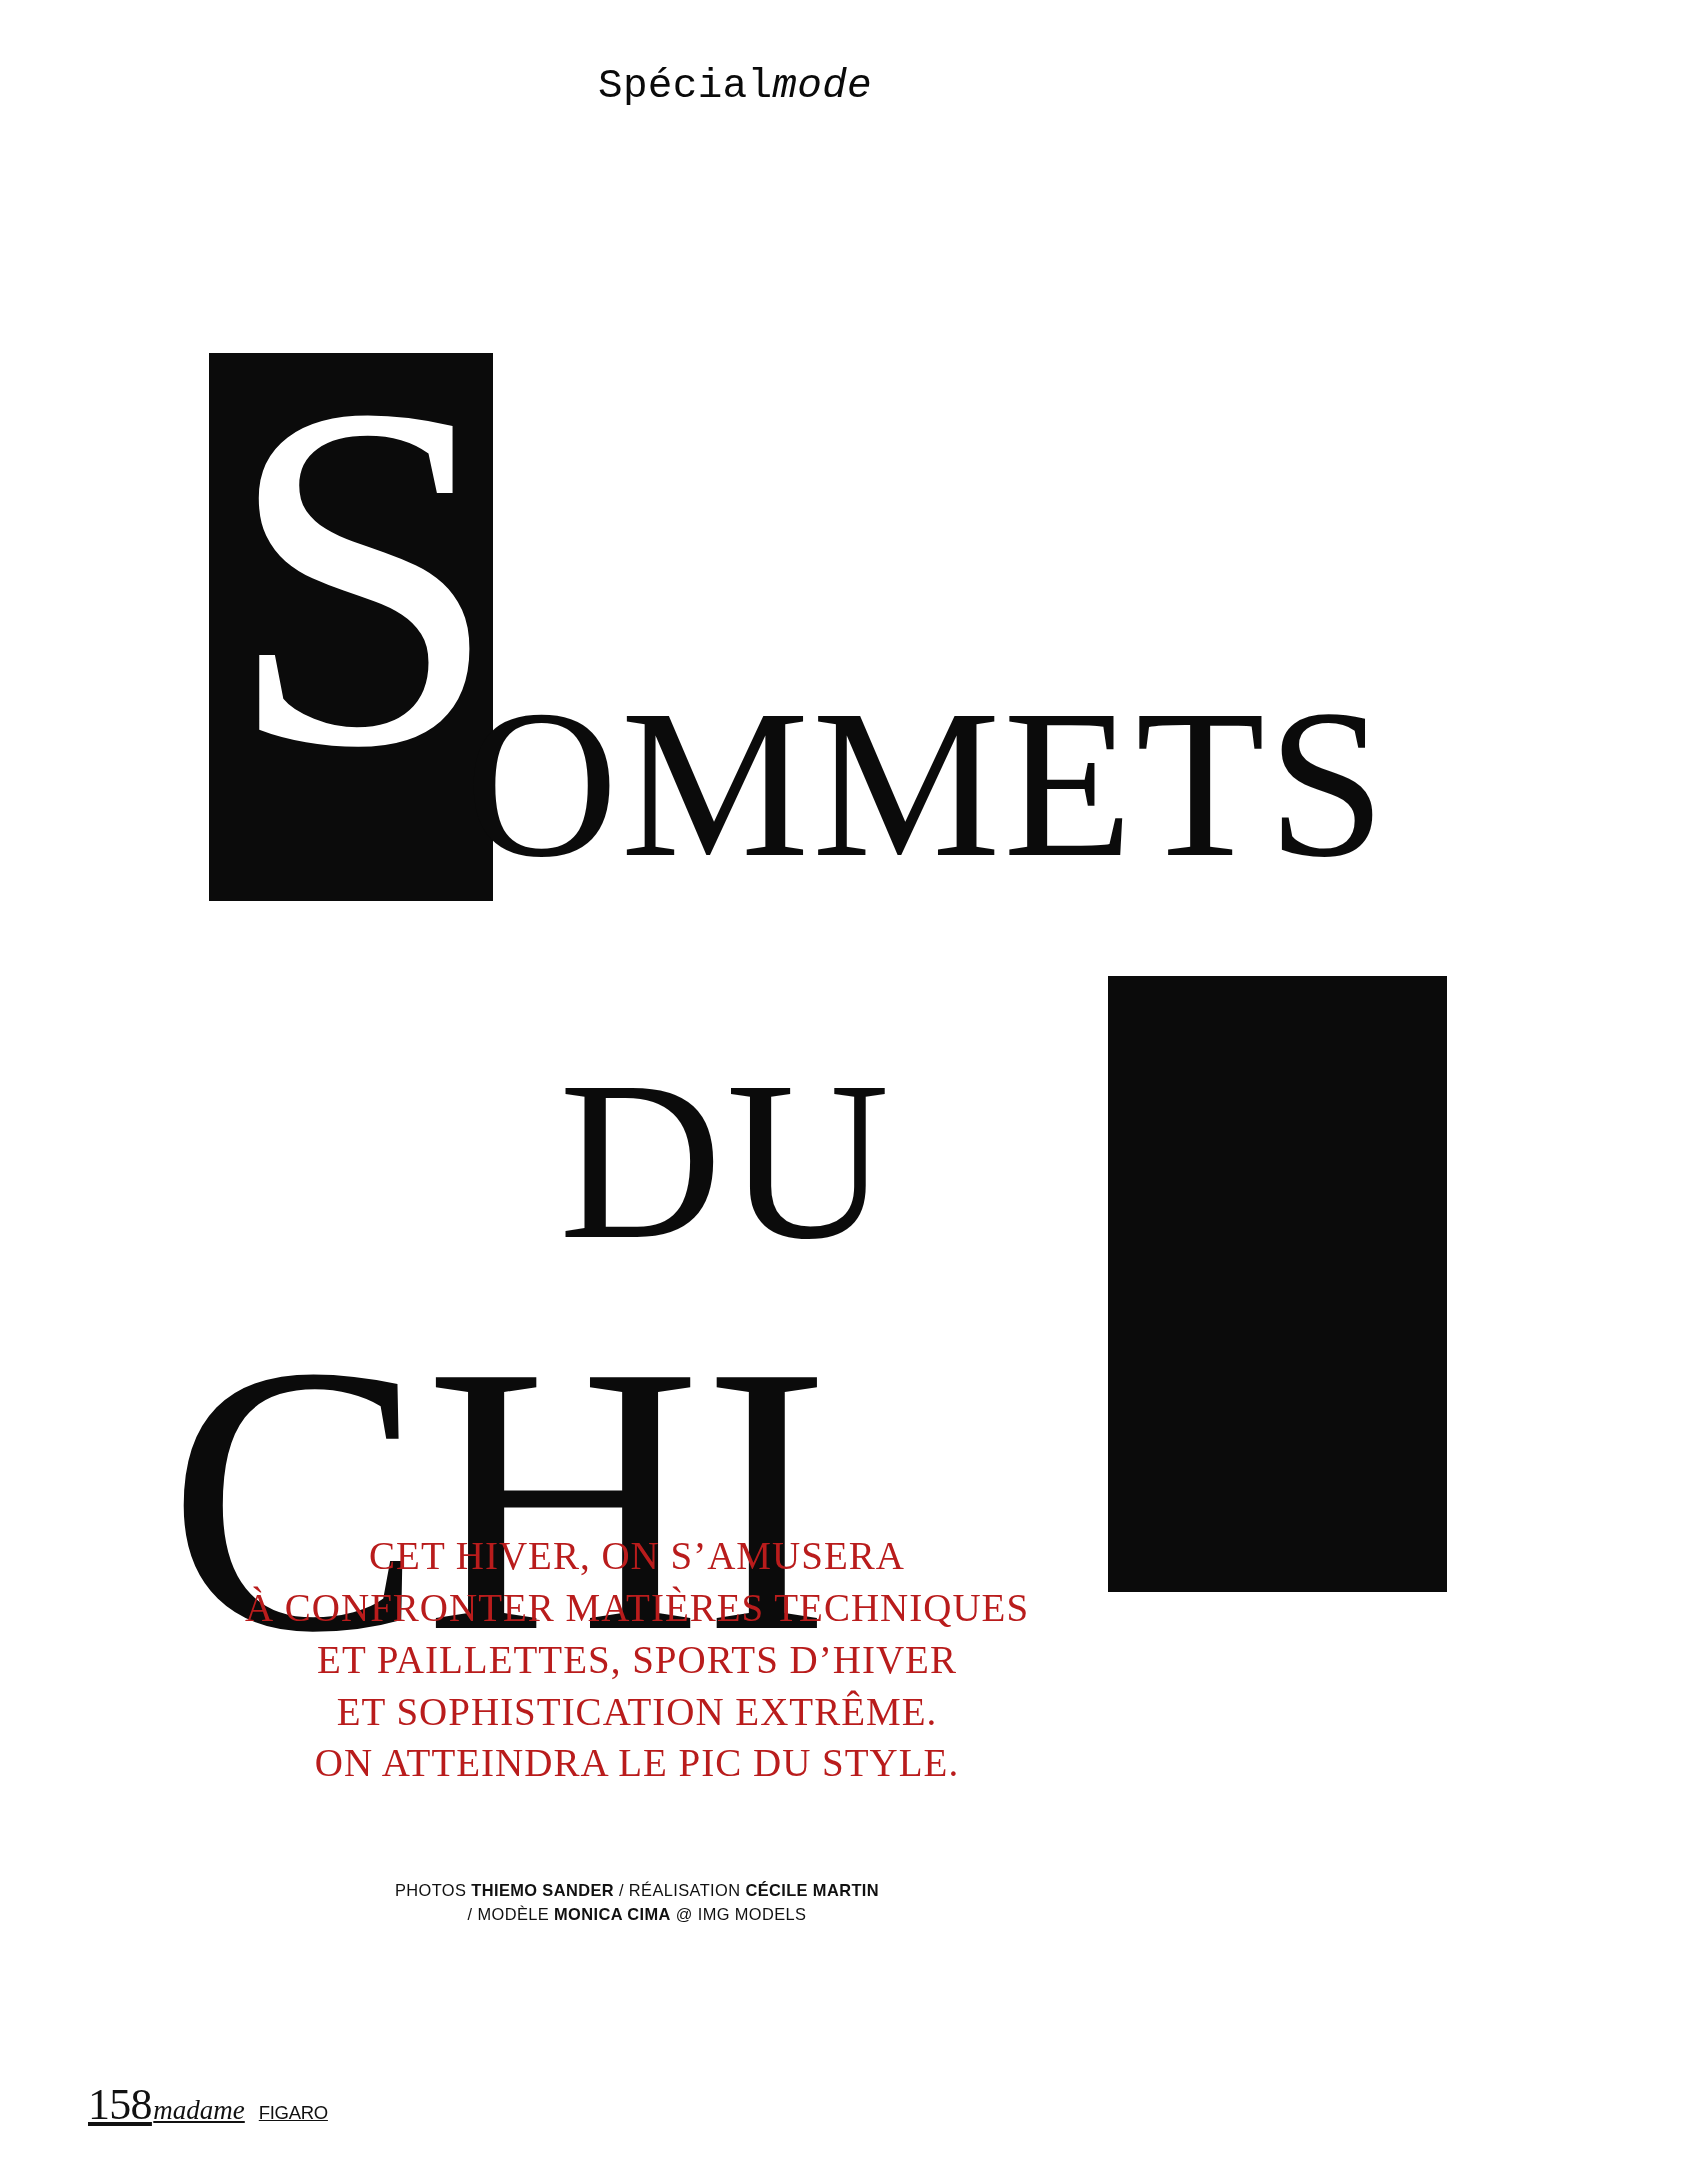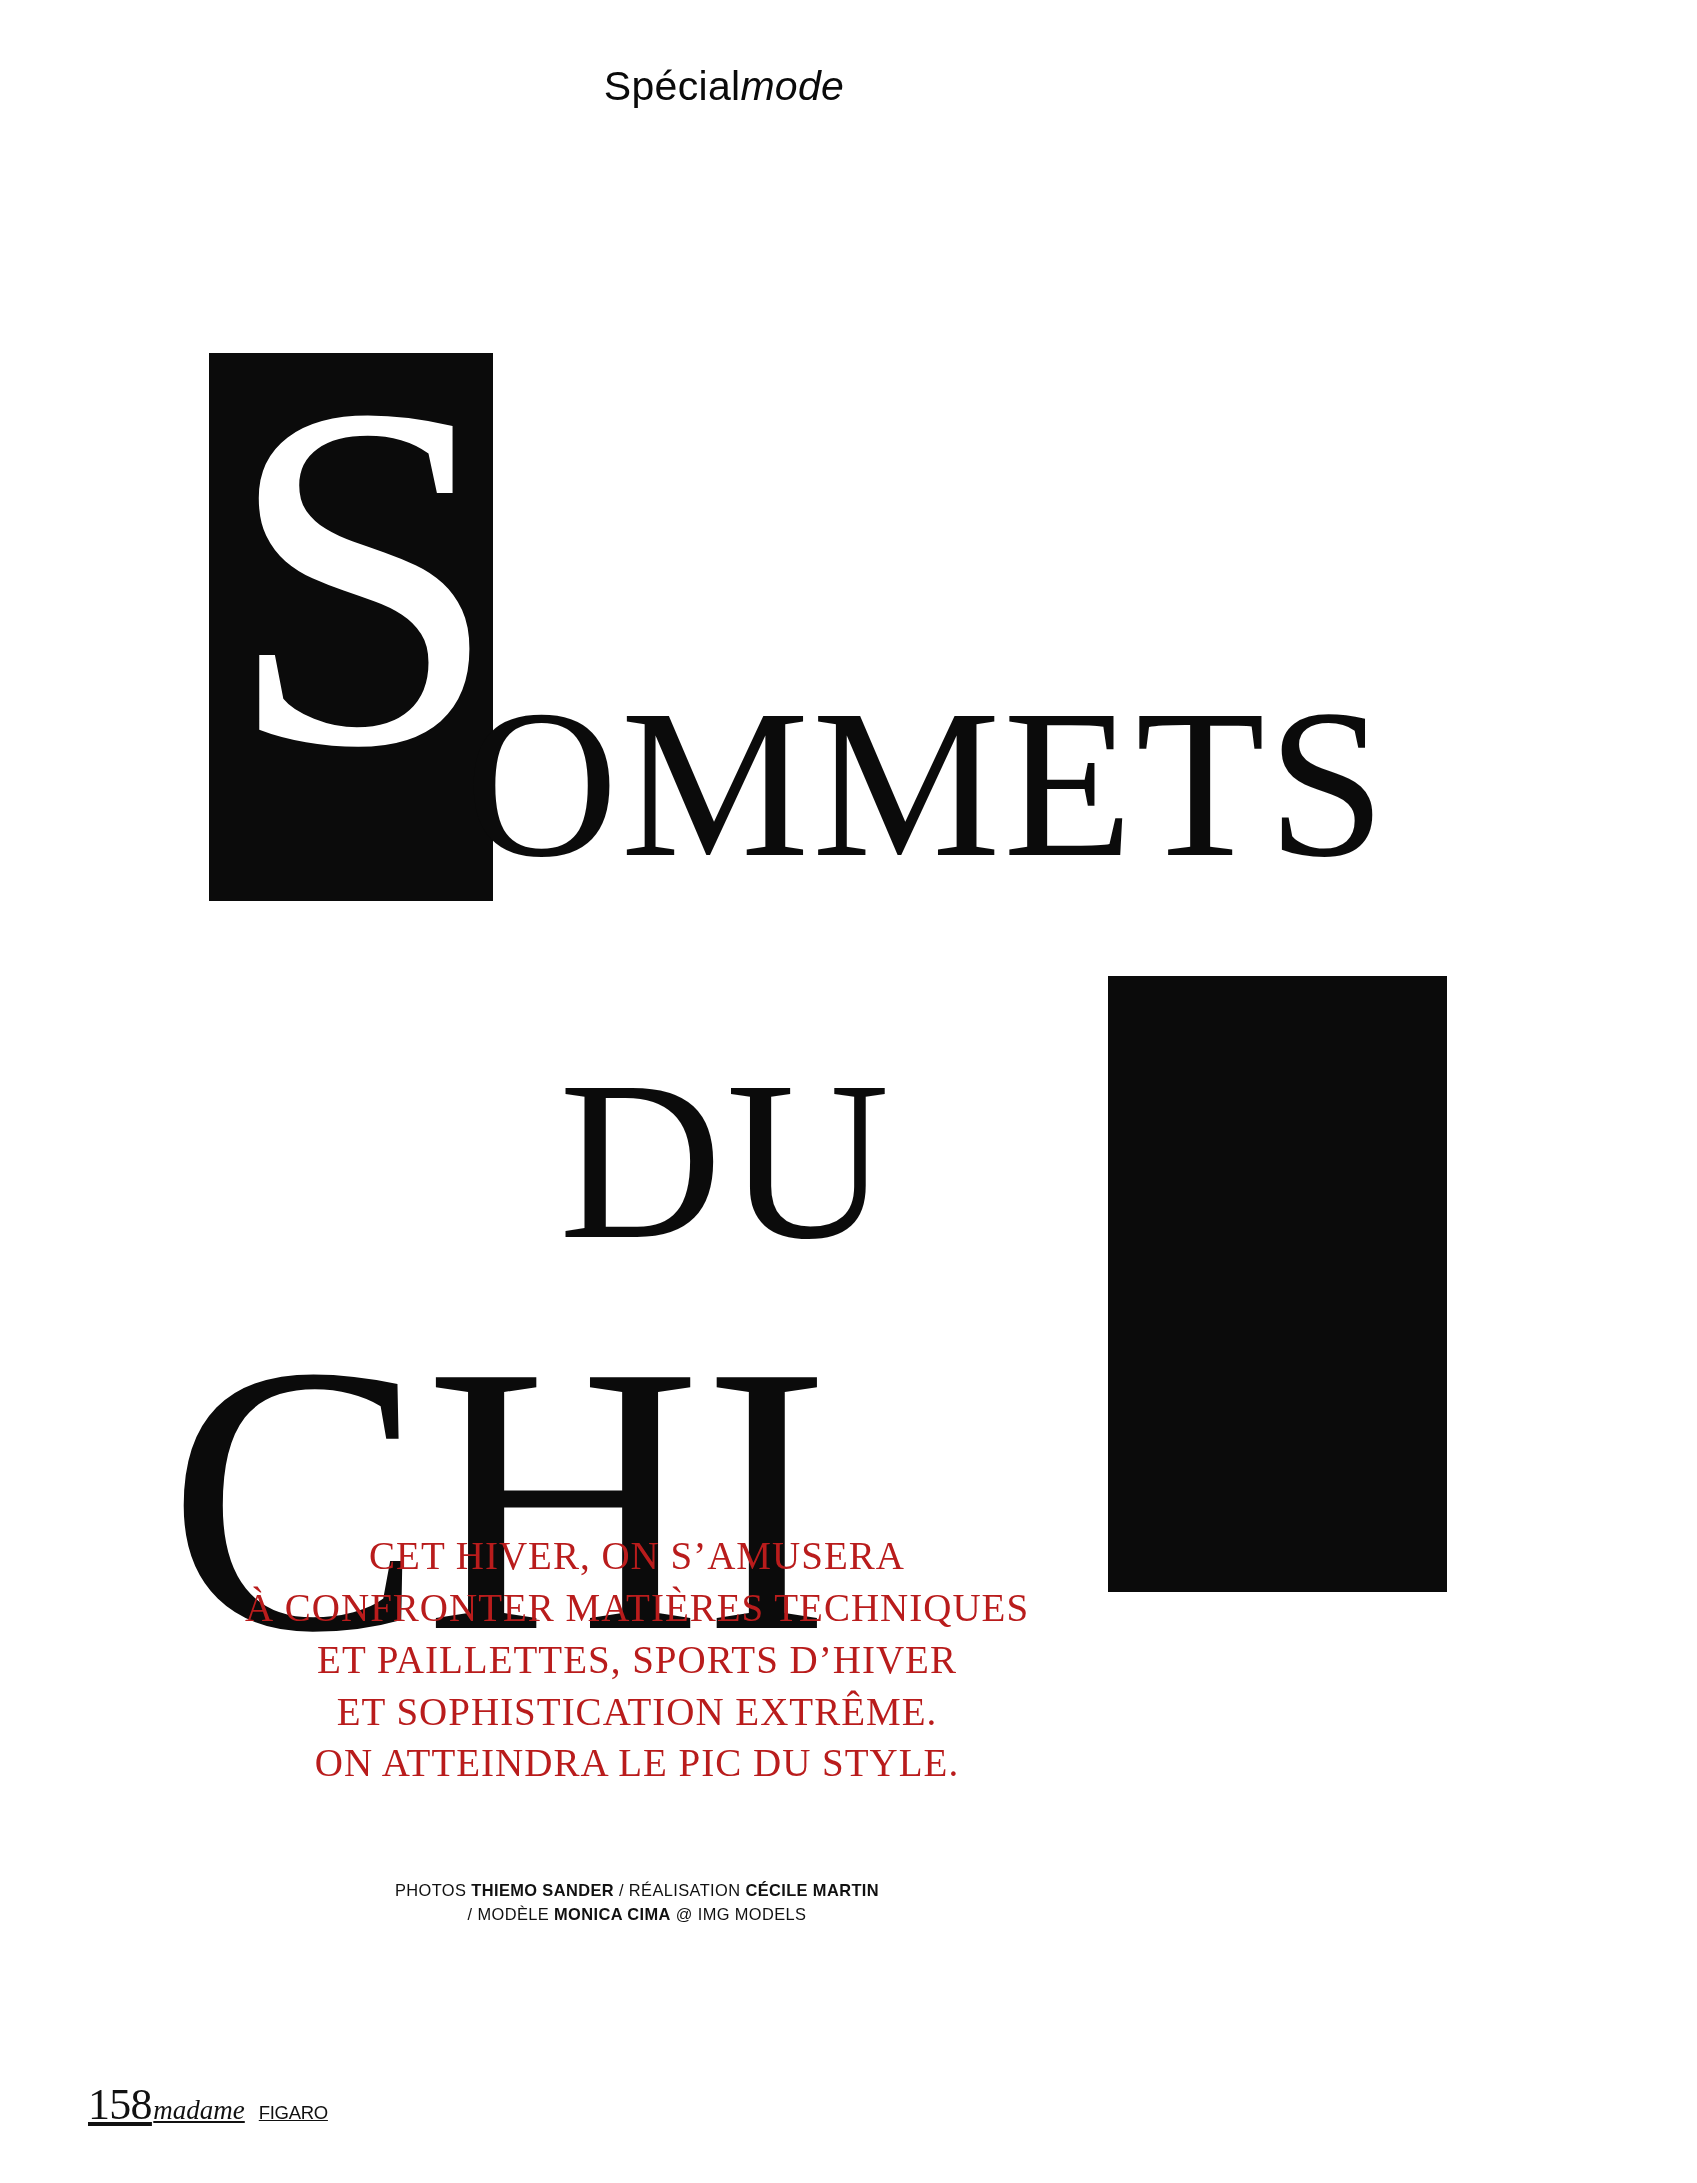--- a/index.html
+++ b/index.html
@@ -16,24 +16,25 @@
     overflow: hidden;
   }
 
   
   .kicker {
     position: absolute;
     top: 63px;
     left: 0;
     width: 1448px;
     text-align: center;
-    font-family: Liberation Sans, sans-serif;
+    font-family: Liberation Mono, monospace;
     font-size: 41px;
     letter-spacing: 0.3px;
     white-space: nowrap;
+    padding-left: 11px;
   }
   .kicker .k-roman { font-style: normal; }
   .kicker .k-italic { font-style: italic; }
 
   
   .title-block {
     position: absolute;
     top: 322px;
     left: 0;
     width: 1698px;

